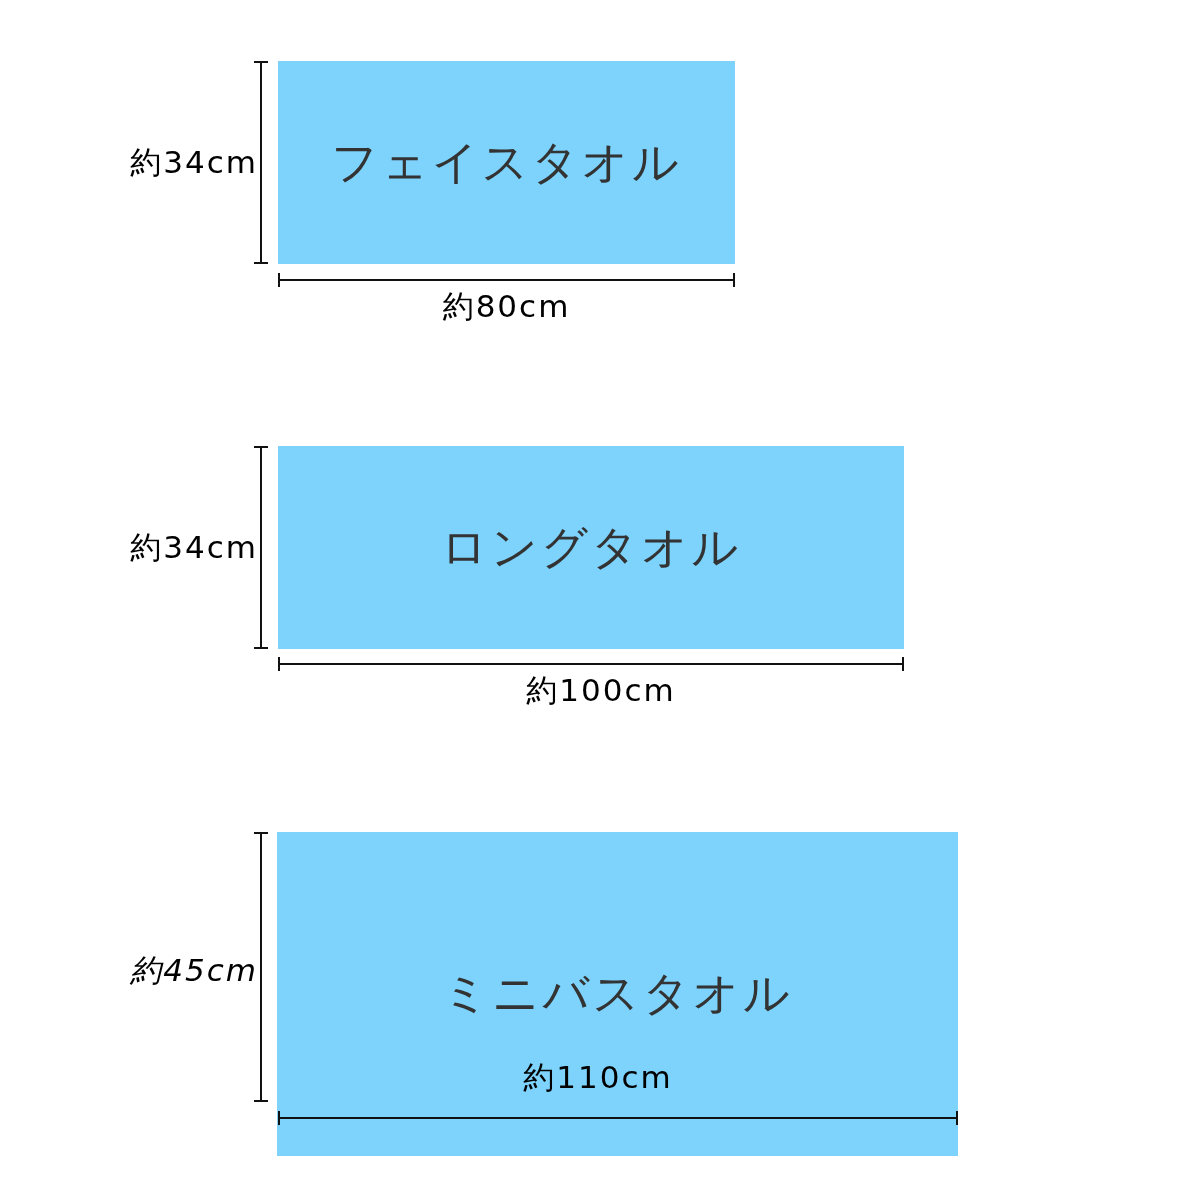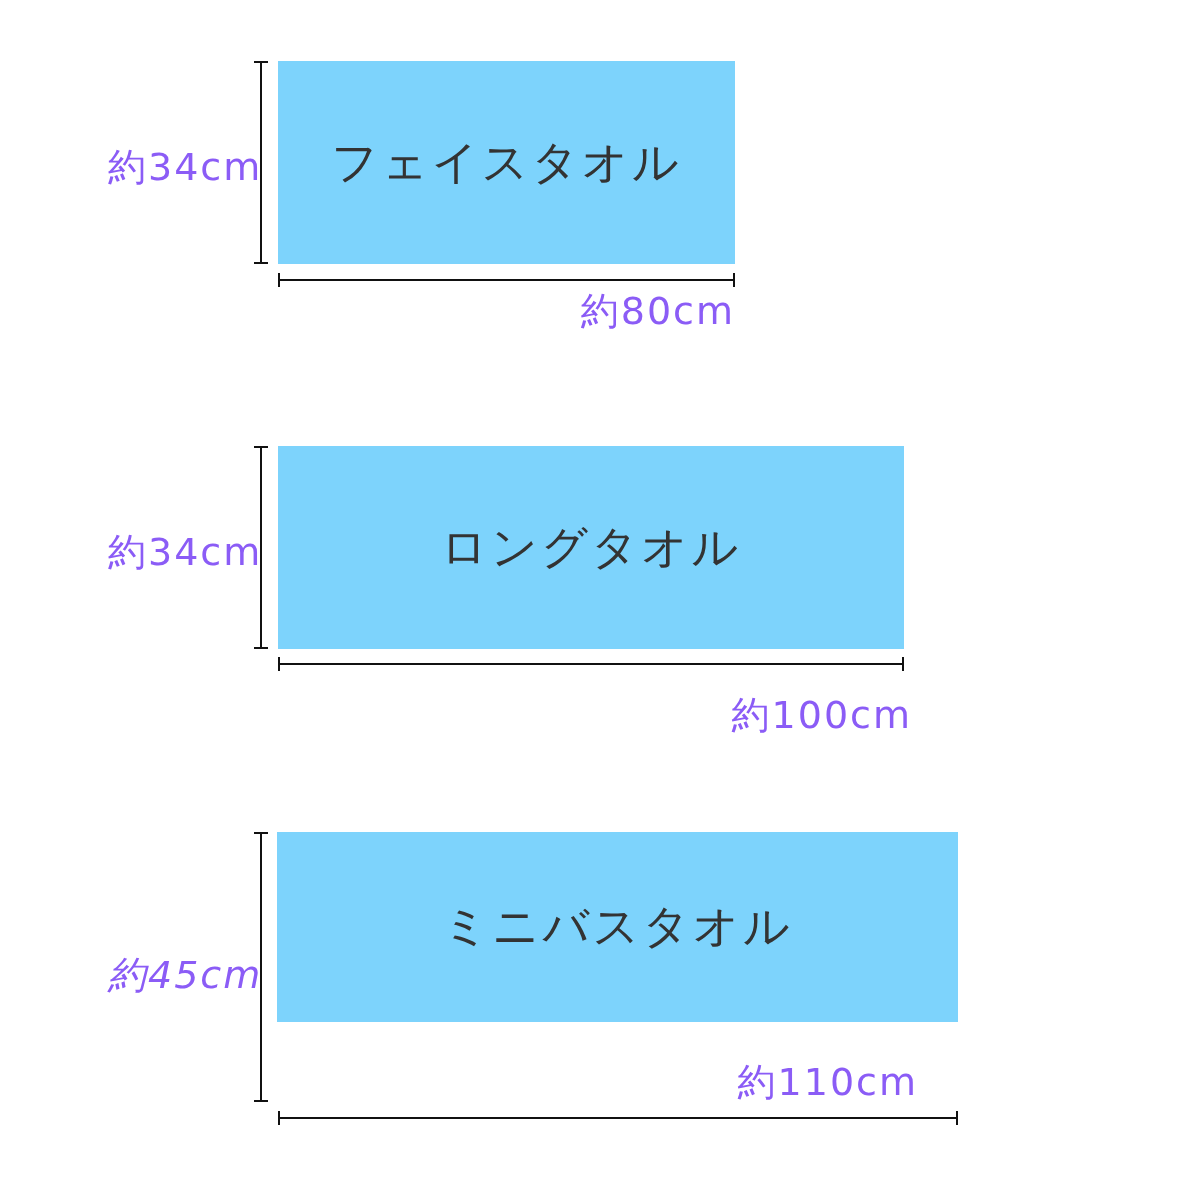--- a/index.html
+++ b/index.html
@@ -8,42 +8,42 @@
     .box { position: absolute; background: #7dd3fc; display: flex; align-items: center; justify-content: center; }
     .box-label { font-size: 46px; letter-spacing: 3px; color: #333333; }
     .vbar { position: absolute; width: 2px; background: #111; }
     .vbar::before, .vbar::after { content: ""; position: absolute; left: -6px; width: 14px; height: 2px; background: #111; }
     .vbar::before { top: 0; }
     .vbar::after { bottom: 0; }
     .hbar { position: absolute; height: 2px; background: #111; }
     .hbar::before, .hbar::after { content: ""; position: absolute; top: -6px; width: 2px; height: 14px; background: #111; }
     .hbar::before { left: 0; }
     .hbar::after { right: 0; }
-    .dim-label { position: absolute; font-size: 38px; letter-spacing: 2px; color: #8b5cf6; white-space: nowrap; }
+    .dim-label { position: absolute; font-size: 31px; letter-spacing: 2px; color: #000000; white-space: nowrap; }
     .vlabel { text-align: right; width: 150px; }
-    .hlabel { text-align: right; }
+    .hlabel { text-align: center; }
   </style>
 </head>
 <body>
 
 <div class="vbar" style="left:260px; top:61px; height:203px;"></div>
 <div class="dim-label vlabel" style="left:108px; top:142px;">約34cm</div>
 <div class="box" style="left:278px; top:61px; width:457px; height:203px;">
   <span class="box-label">フェイスタオル</span>
 </div>
 <div class="hbar" style="left:278px; top:279px; width:457px;"></div>
 <div class="dim-label hlabel" style="left:278px; top:286px; width:457px;">約80cm</div>
 
 <div class="vbar" style="left:260px; top:446px; height:203px;"></div>
 <div class="dim-label vlabel" style="left:108px; top:527px;">約34cm</div>
 <div class="box" style="left:278px; top:446px; width:626px; height:203px;">
   <span class="box-label">ロングタオル</span>
 </div>
 <div class="hbar" style="left:278px; top:663px; width:626px;"></div>
-<div class="dim-label hlabel" style="left:266px; top:670px; width:646px;margin-top:20px;">約100cm</div>
+<div class="dim-label hlabel" style="left:278px; top:670px; width:646px;">約100cm</div>
 
 <div class="vbar" style="left:260px; top:832px; height:270px;"></div>
 <div class="dim-label vlabel" style="left:108px; top:950px;font-style:italic;">約45cm</div>
-<div class="box" style="left:277px; top:832px; width:681px; height:190px;">
+<div class="box" style="left:277px; top:832px; width:681px; height:324px;">
   <span class="box-label">ミニバスタオル</span>
 </div>
 <div class="hbar" style="left:278px; top:1117px; width:680px;"></div>
 <div class="dim-label hlabel" style="left:278px; top:1057px; width:640px;">約110cm</div>
 
 </body></html>

